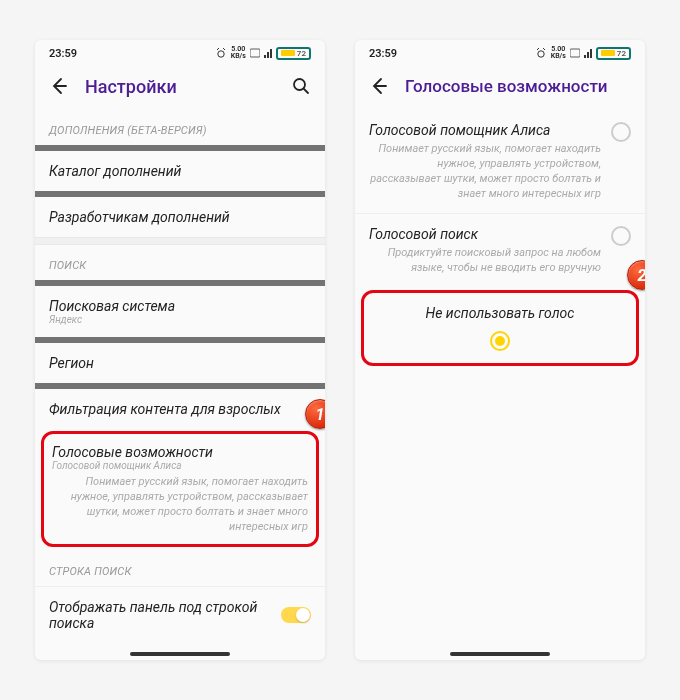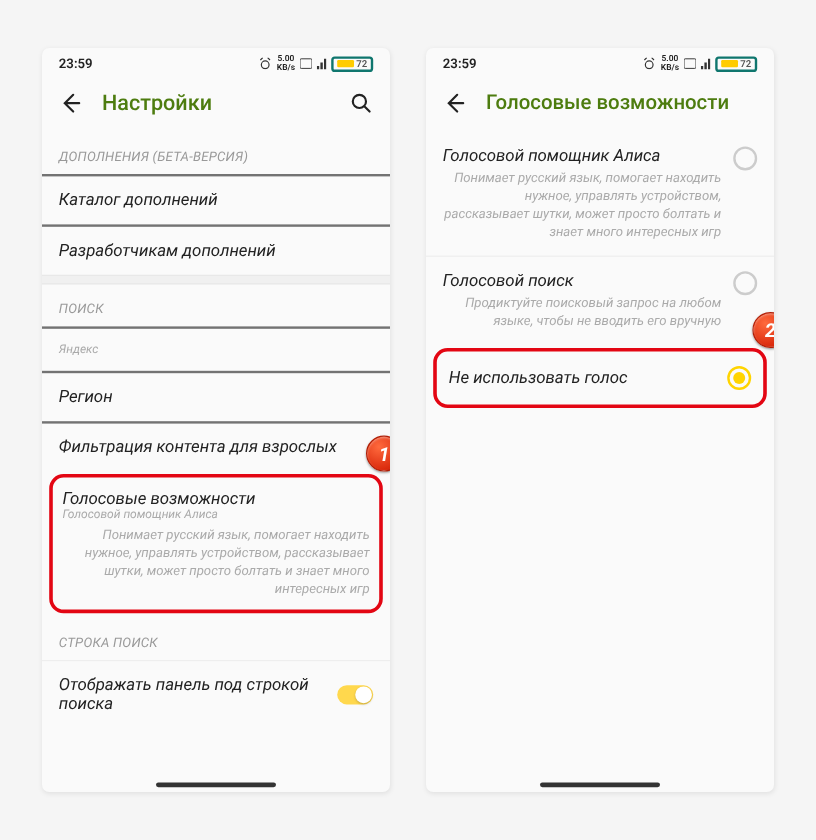--- a/index.html
+++ b/index.html
@@ -38,43 +38,44 @@
   .status-right .kb { font-size: 7px; line-height: 7px; text-align:center; }
   .status-right svg { display:block; }
   .batt { border:2px solid #0f766e; border-radius:3px; padding:0 3px; font-size:8px; color:#555; display:flex; align-items:center; gap:2px;}
   .batt-fill { width:14px; height:6px; background: #fc0; border-radius:1px;}
   .header {
     display: flex;
     align-items: center;
     padding: 8px 12px 12px;
     gap: 14px;
   }
-  .header .title { font-size: 18px; font-weight: 500; color: #4d7c0f; flex:1; }
+  .header .title { font-size: 18px; font-weight: 500; color: #4c1d95; flex:1; }
   .icon-btn { width:24px; height:24px; display:flex; align-items:center; justify-content:center; }
   .content { flex:1; overflow:hidden; position:relative;font-style:italic; }
   .section-label {
     font-size: 11px;
     color: #999;
     padding: 14px 14px 8px;
     letter-spacing: 0.2px;
   }
   .row {
     padding: 12px 14px;
-    border-top: 2px solid #737373;
+    border-top: 6px solid #737373;
   }
   .row:first-of-type { border-top: none;}
   .row-title { font-size: 14px; color: #222; }
   .row-sub { font-size: 10px; color: #aaa; margin-top: 0; }
   .row-desc { font-size: 11px; color: #aaa; line-height: 1.35; margin-top: 4px; text-align: right; }
   .highlight {
     border: 3px solid #e30613;
     border-radius: 12px;
     margin: 2px 6px;
     padding: 10px 8px 10px 8px;
     position: relative;
+    flex-direction: column;
   }
   .badge {
     position:absolute;
     width: 30px; height: 30px;
     border-radius: 50%;
     background: radial-gradient(circle at 35% 30%, #ff6a3d, #d9280b 75%);
     color:#fff;
     font-weight:700;
     font-size:16px;
     display:flex; align-items:center; justify-content:center;
@@ -147,20 +148,21 @@
     <div class="row">
         <div class="row-title">Каталог дополнений</div>
       </div>
     <div class="row">
         <div class="row-title">Разработчикам дополнений</div>
       </div>
     <div class="divider-strong"></div>
 
     <div class="section-label">ПОИСК</div>
     <div class="row">
+      <div class="row-title">Поисковая система</div>
       <div class="row-sub">Яндекс</div>
     </div>
     <div class="row">
       <div class="row-title">Регион</div>
     </div>
     <div class="row">
         <div class="row-title">Фильтрация контента для взрослых</div>
       </div>
 
     <div style="position:relative;">

